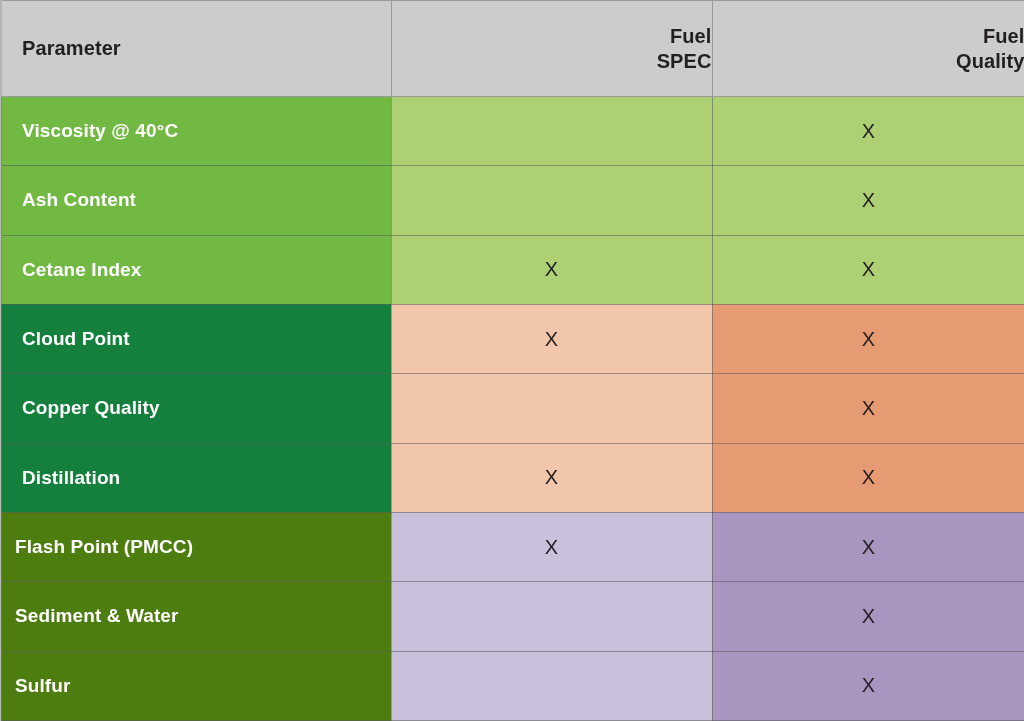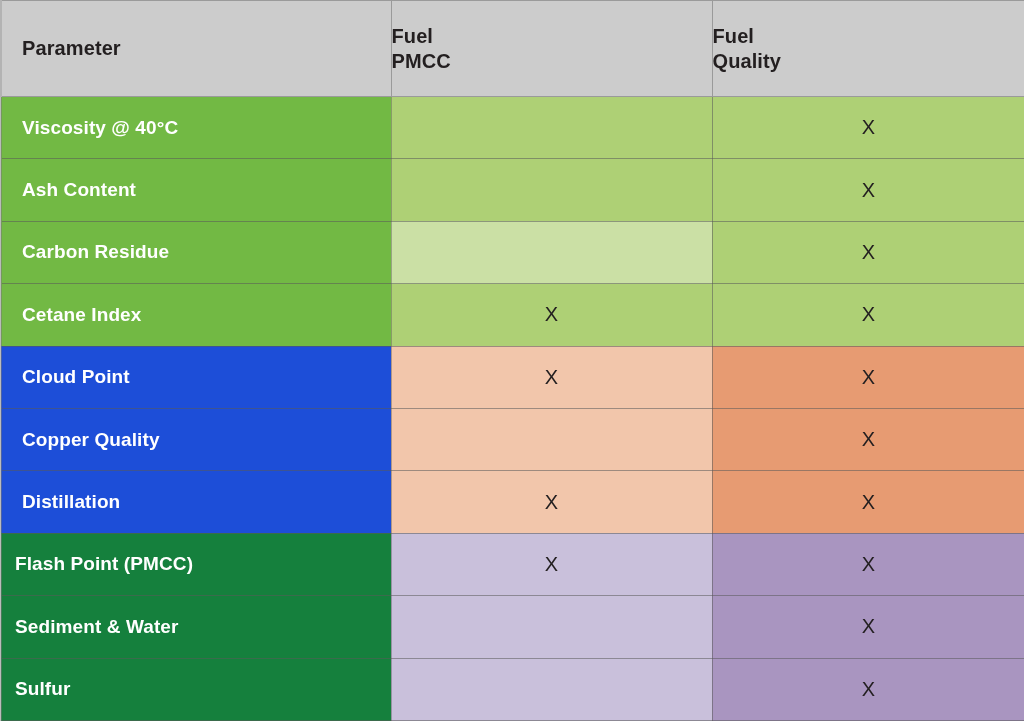--- a/index.html
+++ b/index.html
@@ -35,21 +35,21 @@
     border: 1px solid #9a9a9a;
     padding: 0;
     vertical-align: middle;
   }
   th.th-param {
     text-align: left;
     padding-left: 20px;
     border-left: 2px solid #b3b3b3;
   }
   th.th-data {
-    text-align: left;
+    text-align: right;
     line-height: 1.25;
     margin-top: 43px;
   }
   th .hdr-line { display: block; }
 
   
   tbody tr { height: 57.8px; margin-left: 12px; }
   td {
     padding: 0;
     vertical-align: middle;
@@ -72,67 +72,62 @@
     font-size: 20px;
   }
 
   
   tr.group-green td.cell-param { background: #72b944; }
   tr.group-green td.cell-spec  { background: #aed075; }
   tr.group-green td.cell-qual  { background: #aed075; }
   tr.group-green td.tint-pale  { background: #cbe0a5; }
 
   
-  tr.group-orange td.cell-param { background: #1d4ed8; }
+  tr.group-orange td.cell-param { background: #15803d; }
   tr.group-orange td.cell-spec  { background: #f2c6ab; }
   tr.group-orange td.cell-qual  { background: #e79b72; }
 
   
-  tr.group-purple td.cell-param { background: #15803d; padding-left: 13px; }
+  tr.group-purple td.cell-param { background: #4d7c0f; padding-left: 13px; }
   tr.group-purple td.cell-spec  { background: #c9c0db; }
   tr.group-purple td.cell-qual  { background: #a995c0; }
 </style>
 </head>
 <body>
 
 <table id="matrix-table">
   <colgroup>
     <col class="col-param">
     <col class="col-spec">
     <col class="col-qual">
   </colgroup>
   <thead>
     <tr>
       <th class="th-param">
         <span class="hdr-line">Parameter</span>
       </th>
       <th class="th-data">
         <span class="hdr-line">Fuel</span>
-        <span class="hdr-line">PMCC</span>
+        <span class="hdr-line">SPEC</span>
       </th>
       <th class="th-data">
         <span class="hdr-line">Fuel</span>
         <span class="hdr-line">Quality</span>
       </th>
     </tr>
   </thead>
   <tbody id="matrix-body">
       <tr class="group-green">
         <td class="cell-param">Viscosity @ 40°C</td>
         <td class="cell-data cell-spec"></td>
         <td class="cell-data cell-qual">X</td>
       </tr>
       <tr class="group-green">
         <td class="cell-param">Ash Content</td>
         <td class="cell-data cell-spec"></td>
-        <td class="cell-data cell-qual">X</td>
-      </tr>
-      <tr class="group-green">
-        <td class="cell-param">Carbon Residue</td>
-        <td class="cell-data cell-spec tint-pale"></td>
         <td class="cell-data cell-qual">X</td>
       </tr>
       <tr class="group-green">
         <td class="cell-param">Cetane Index</td>
         <td class="cell-data cell-spec">X</td>
         <td class="cell-data cell-qual">X</td>
       </tr>
       <tr class="group-orange">
         <td class="cell-param">Cloud Point</td>
         <td class="cell-data cell-spec">X</td>

